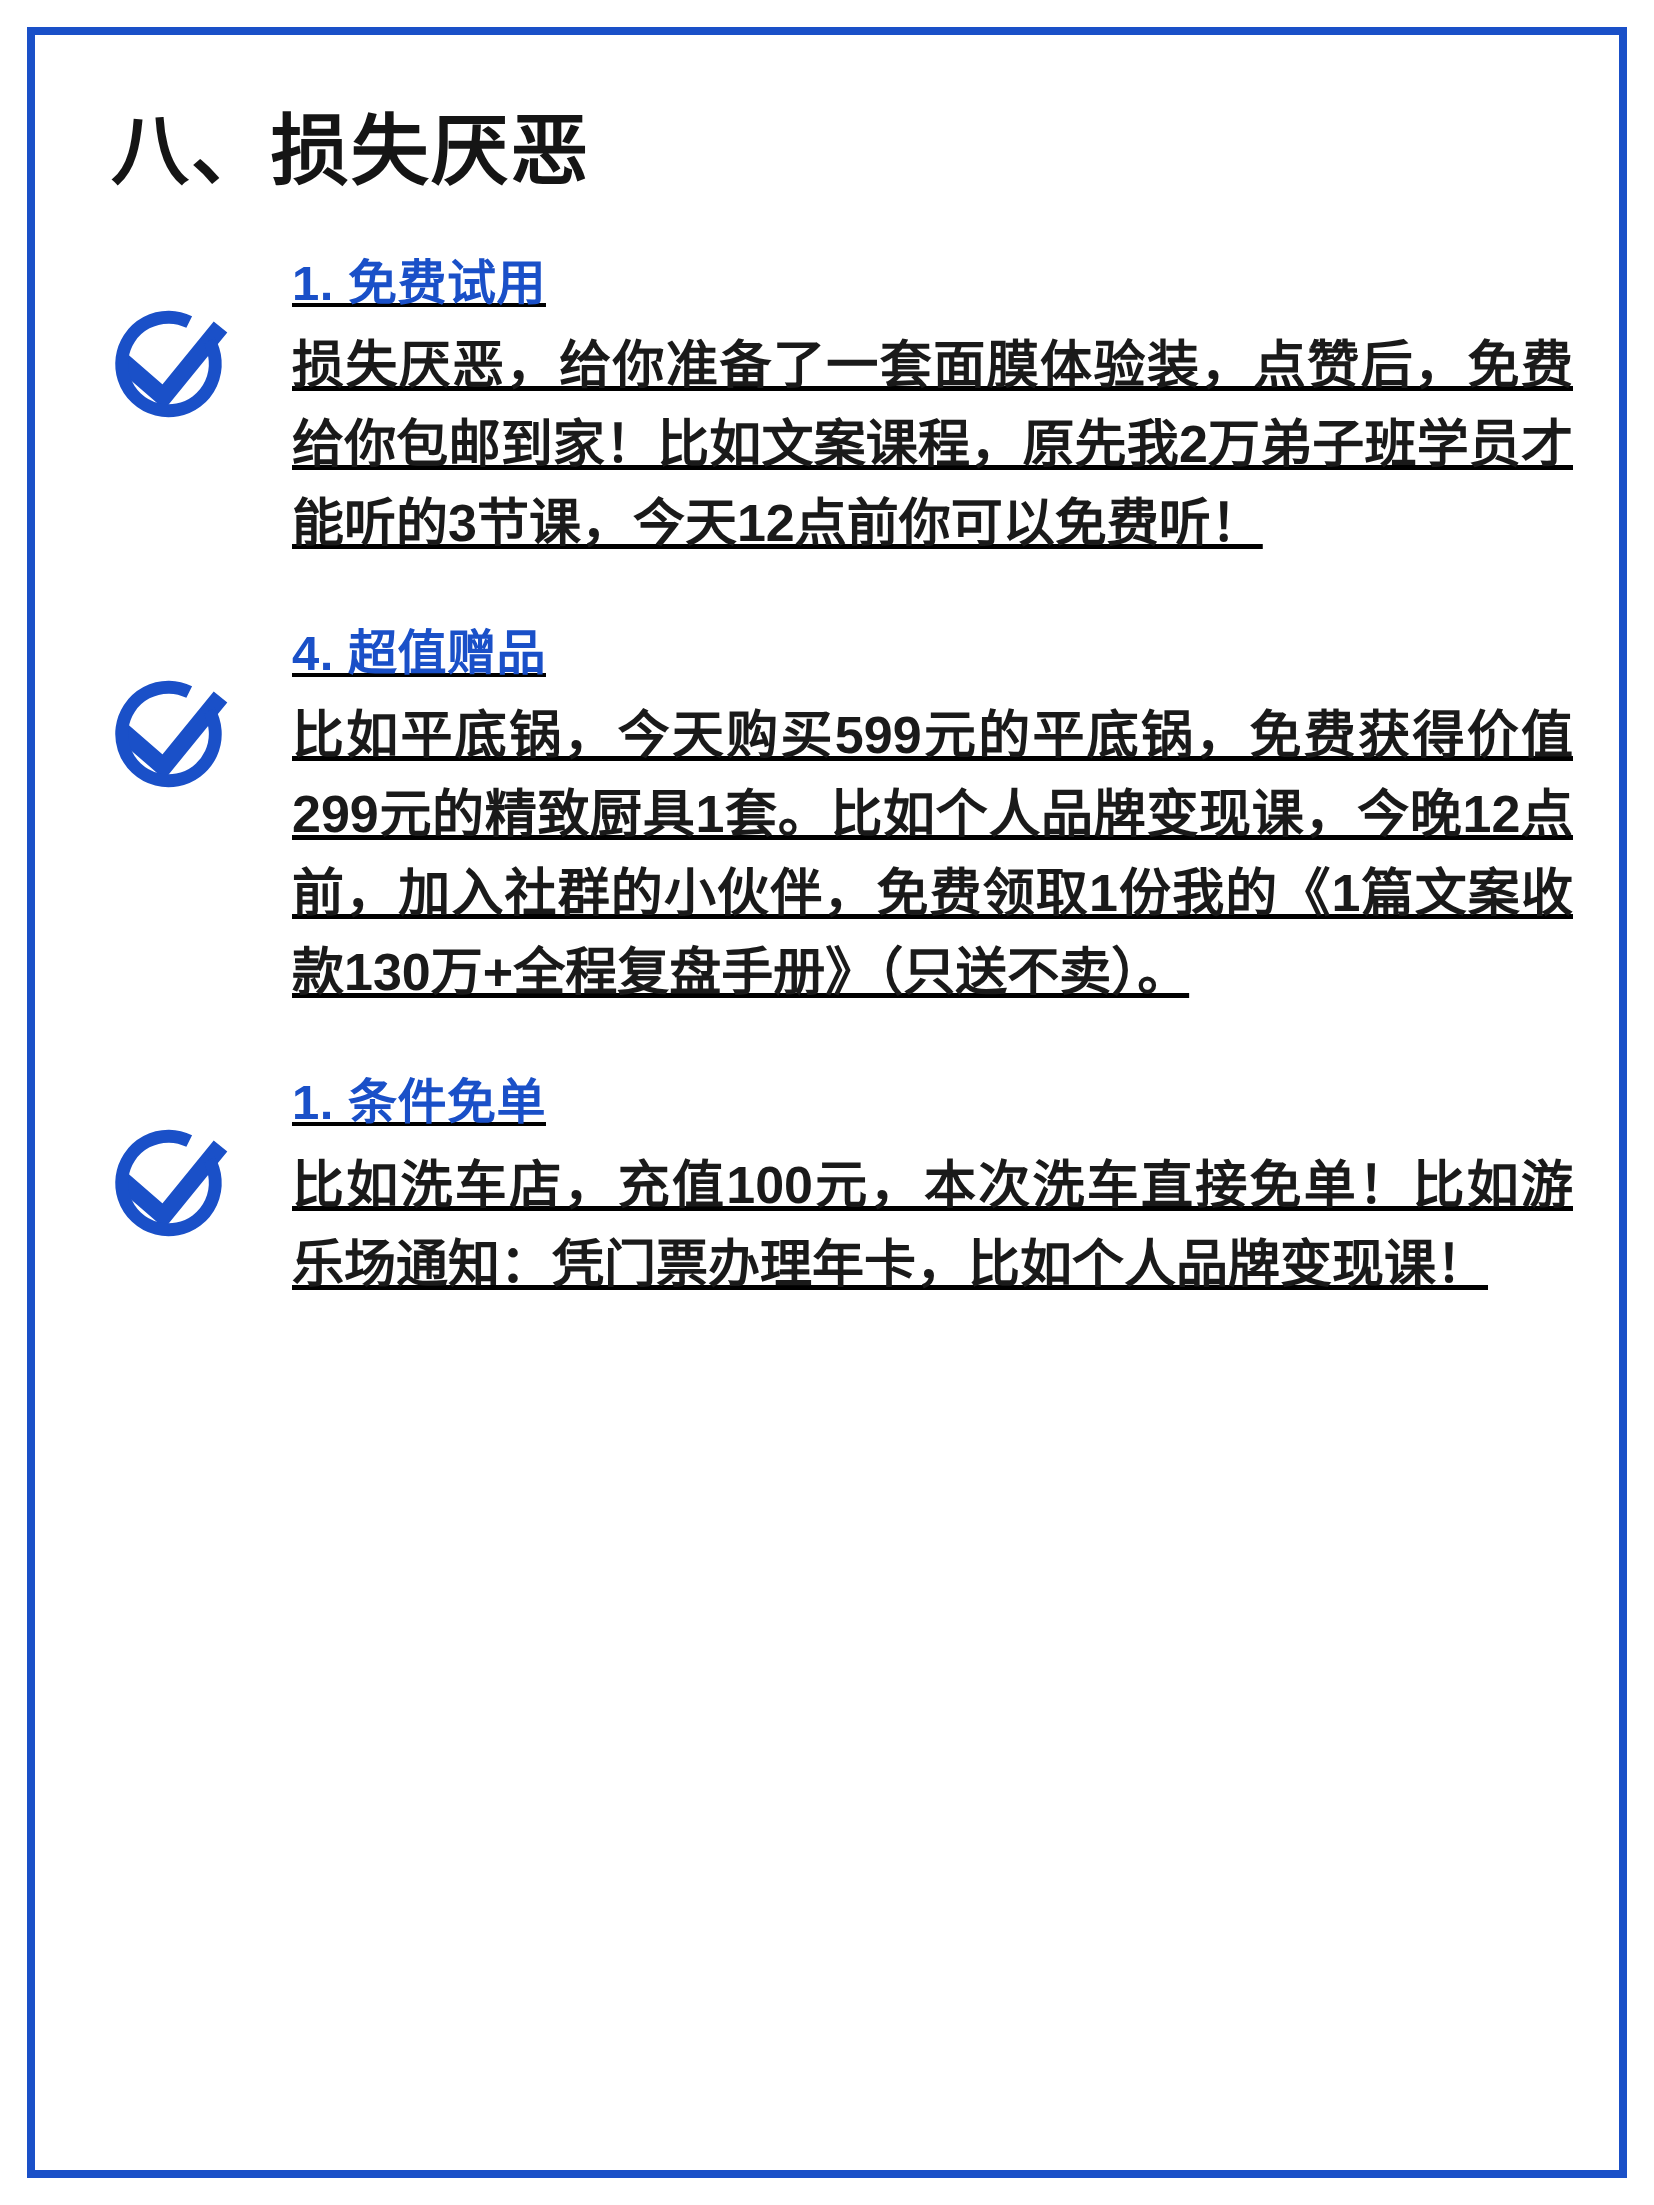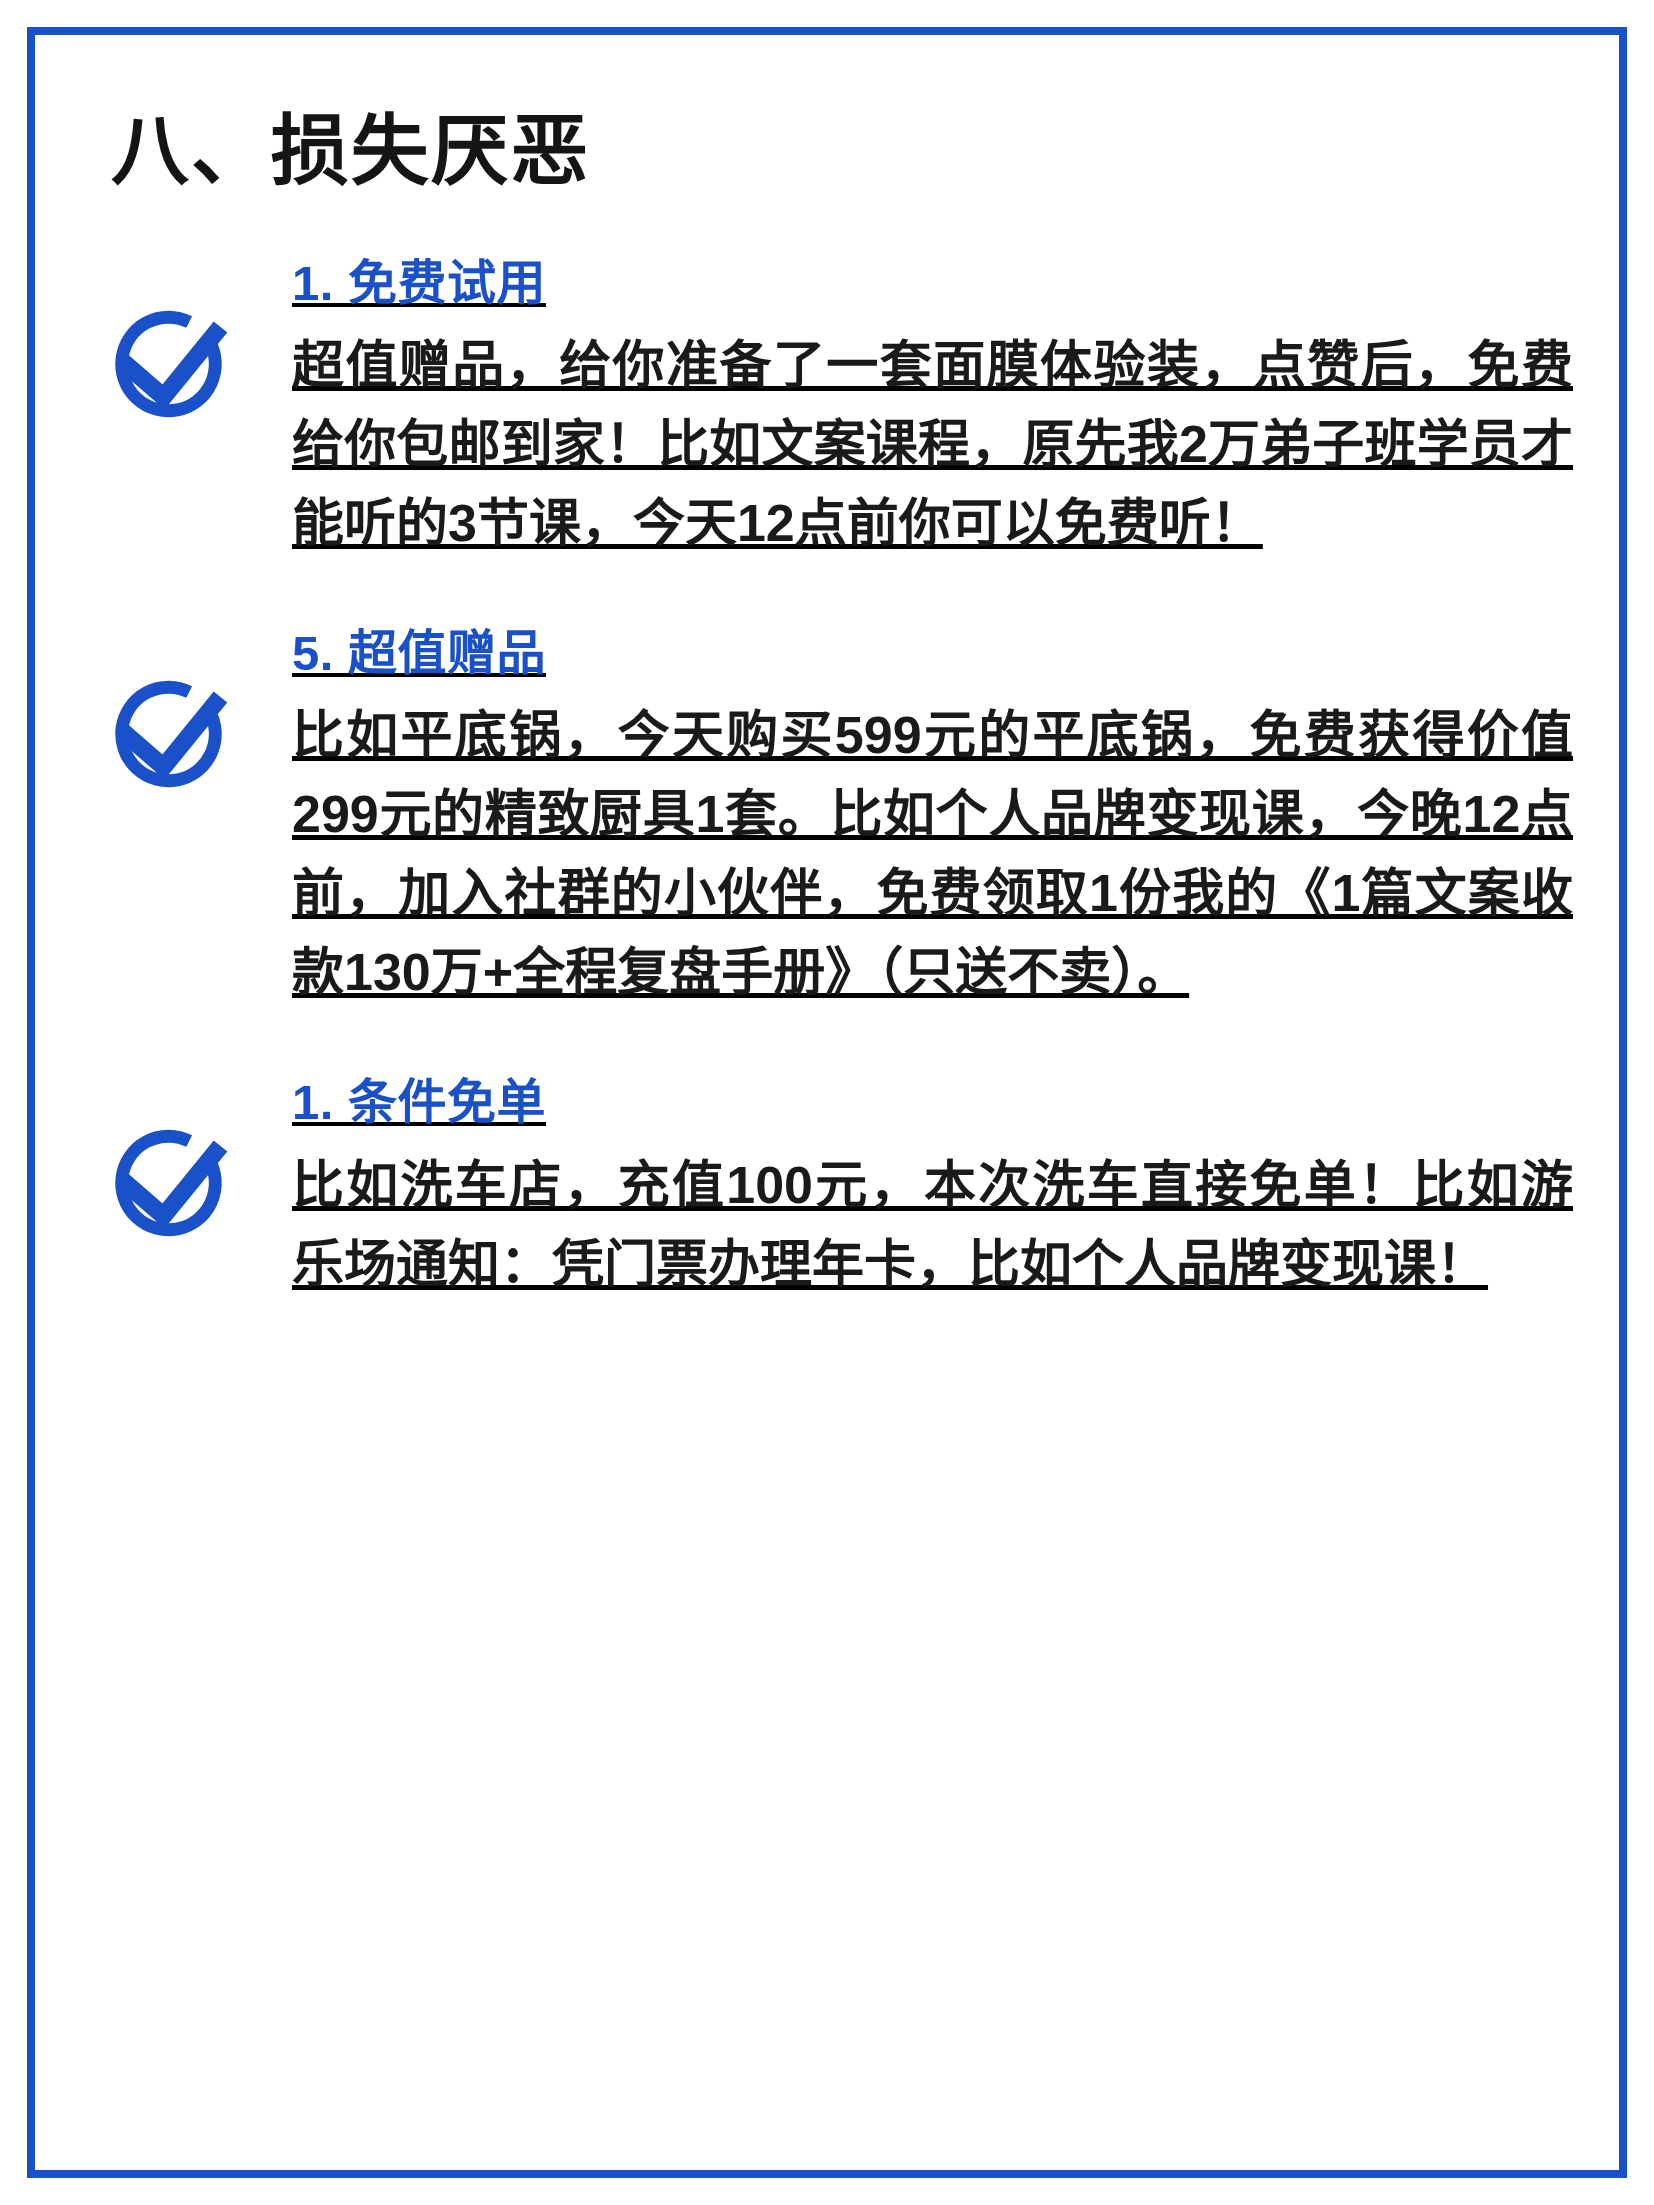--- a/index.html
+++ b/index.html
@@ -112,31 +112,31 @@
     <h1 class="page-title">八、损失厌恶</h1>
 
     <div class="section">
       <span class="check-icon">
         <svg viewBox="0 0 100 100" xmlns="http://www.w3.org/2000/svg">
           <path d="M88 22 L44 76 L14 50" fill="none" stroke="#1a50c8" stroke-width="15" stroke-linecap="square" stroke-linejoin="miter"></path>
           <path d="M83 28 A40 40 0 1 1 66 12" fill="none" stroke="#1a50c8" stroke-width="11" stroke-linecap="butt"></path>
         </svg>
       </span>
       <h2 class="section-heading">1. 免费试用</h2>
-      <p class="section-body">超值赠品，给你准备了一套面膜体验装，点赞后，免费给你包邮到家！比如文案课程，原先我2万弟子班学员才能听的3节课，今天12点前你可以免费听！</p>
+      <p class="section-body">损失厌恶，给你准备了一套面膜体验装，点赞后，免费给你包邮到家！比如文案课程，原先我2万弟子班学员才能听的3节课，今天12点前你可以免费听！</p>
     </div>
 
     <div class="section">
       <span class="check-icon">
         <svg viewBox="0 0 100 100" xmlns="http://www.w3.org/2000/svg">
           <path d="M88 22 L44 76 L14 50" fill="none" stroke="#1a50c8" stroke-width="15" stroke-linecap="square" stroke-linejoin="miter"></path>
           <path d="M83 28 A40 40 0 1 1 66 12" fill="none" stroke="#1a50c8" stroke-width="11" stroke-linecap="butt"></path>
         </svg>
       </span>
-      <h2 class="section-heading">5. 超值赠品</h2>
+      <h2 class="section-heading">4. 超值赠品</h2>
       <p class="section-body">比如平底锅，今天购买599元的平底锅，免费获得价值299元的精致厨具1套。比如个人品牌变现课，今晚12点前，加入社群的小伙伴，免费领取1份我的《1篇文案收款130万+全程复盘手册》（只送不卖）。</p>
     </div>
 
     <div class="section">
       <span class="check-icon">
         <svg viewBox="0 0 100 100" xmlns="http://www.w3.org/2000/svg">
           <path d="M88 22 L44 76 L14 50" fill="none" stroke="#1a50c8" stroke-width="15" stroke-linecap="square" stroke-linejoin="miter"></path>
           <path d="M83 28 A40 40 0 1 1 66 12" fill="none" stroke="#1a50c8" stroke-width="11" stroke-linecap="butt"></path>
         </svg>
       </span>

